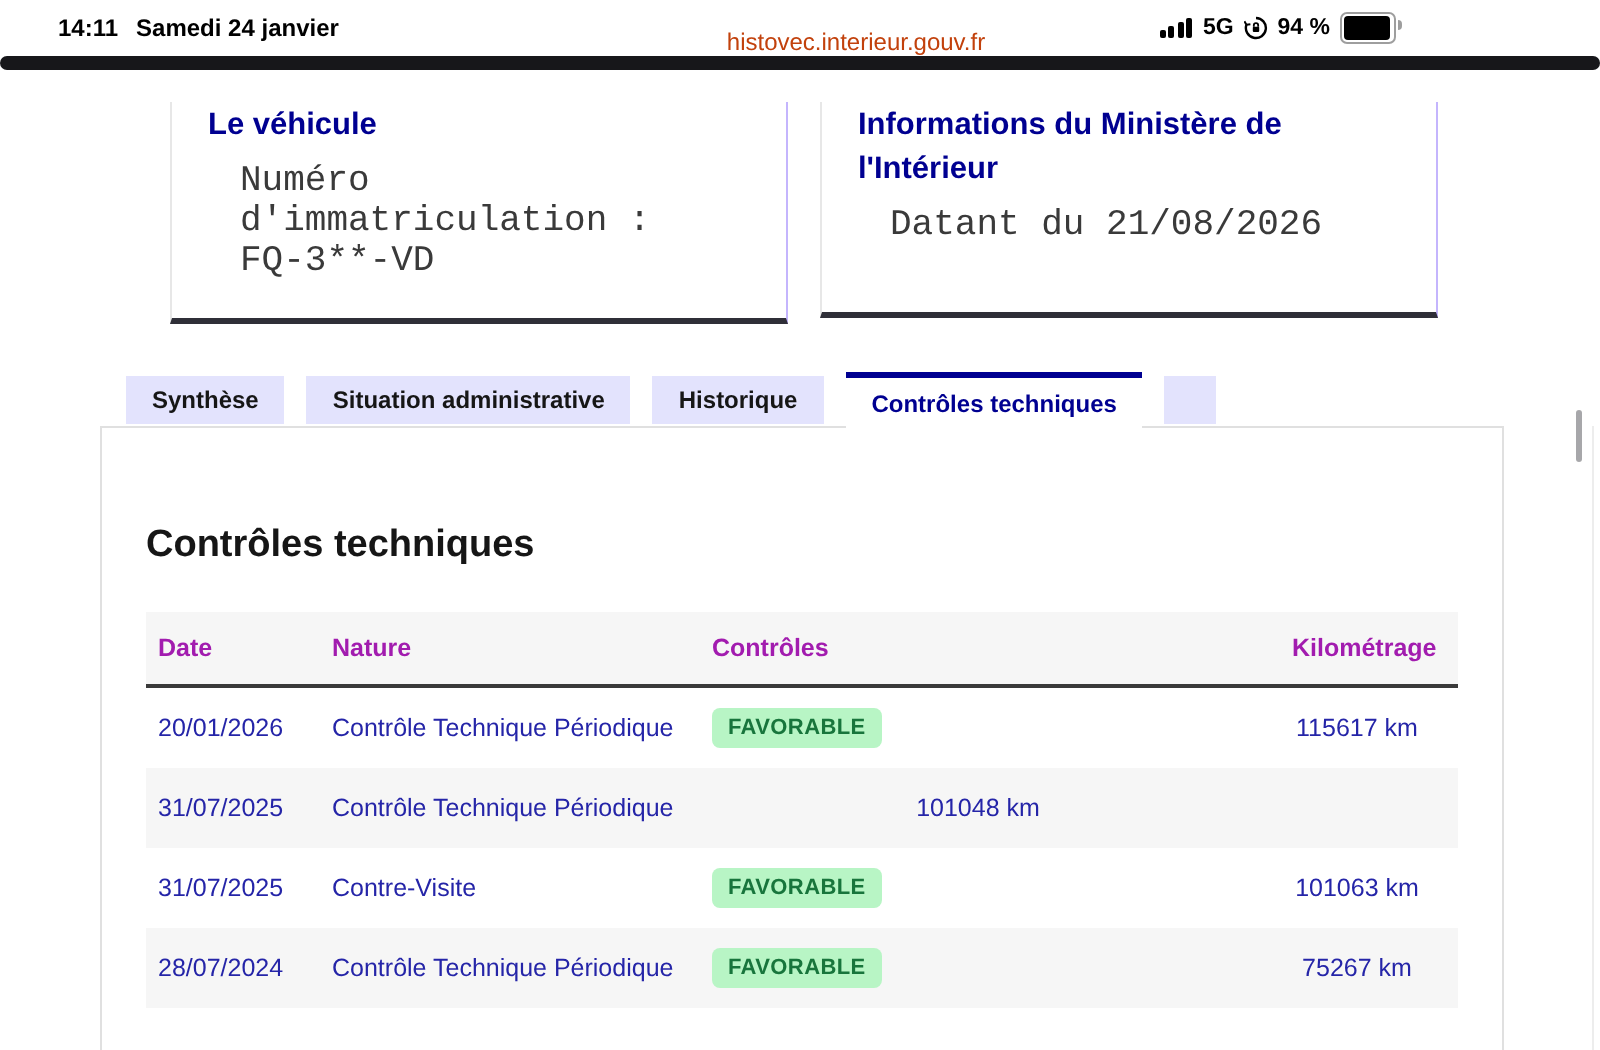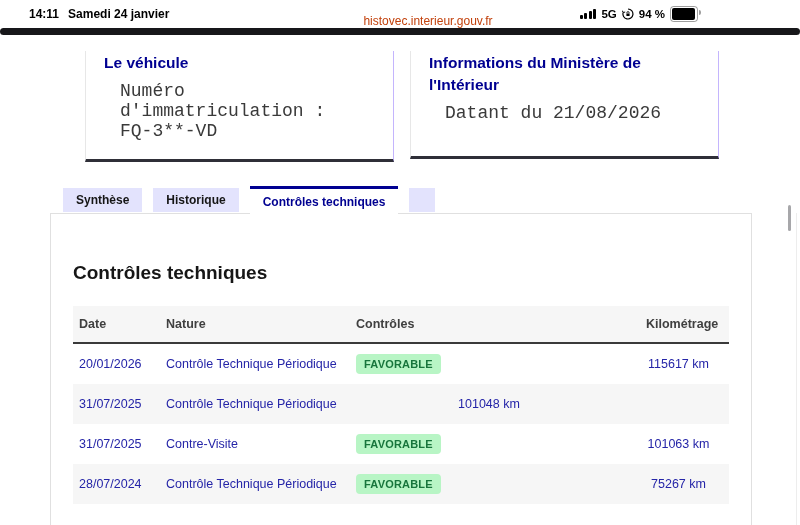--- a/index.html
+++ b/index.html
@@ -46,21 +46,21 @@
   
   .panel{position:absolute;left:50px;top:213px;width:702px;height:312px;background:#fff;
          border:1px solid #e0e0e0;border-bottom:none;box-sizing:border-box;z-index:1;}
   .panel-heading{position:absolute;left:22px;top:48px;margin:0;font-size:19px;font-weight:700;color:#161616;}
 
   .table{position:absolute;left:22px;top:92px;width:656px;font-size:12.5px;}
   .trow{display:grid;grid-template-columns:87px 190px 290px 1fr;align-items:center;height:40px;}
   .thead{height:36px;background:#f6f6f6;border-bottom:2px solid #3a3a3a;
          font-weight:700;color:#161616;}
   .cell{padding-left:6px;color:#2525a8;}
-  .thead .cell{color:#404040;}
+  .thead .cell{color:#a21caf;}
   .cell.km{text-align:center;padding-right:18px;}
   .trow.alt{background:#f6f6f6;}
   .badge{display:inline-block;white-space:nowrap;padding:4px 8px;border-radius:4px;
          font-size:11px;font-weight:700;letter-spacing:.2px;}
   .badge.success{background:#b8f5c5;color:#18753c;}
   .badge.error{background:#ffe9e6;color:#b34000;}
 
   
   .scroll-indicator{position:absolute;right:9px;top:205px;width:3px;height:26px;
                     background:rgba(60,60,67,.45);border-radius:2px;z-index:5;}
@@ -112,20 +112,23 @@
       <h3 class="card-title">Informations du Ministère de l'Intérieur</h3>
       <p class="card-line">Datant du 21/08/2026</p>
     </div>
   </div>
 
   <div class="tabs" id="tabs">
       <div class="tab">
         <span>Synthèse</span>
       </div>
       <div class="tab">
+        <span>Situation administrative</span>
+      </div>
+      <div class="tab">
         <span>Historique</span>
       </div>
       <div class="tab active">
         <span>Contrôles techniques</span>
       </div>
       <div class="tab"></div>
     </div>
 
   <div class="panel">
     <h2 class="panel-heading">Contrôles techniques</h2>

